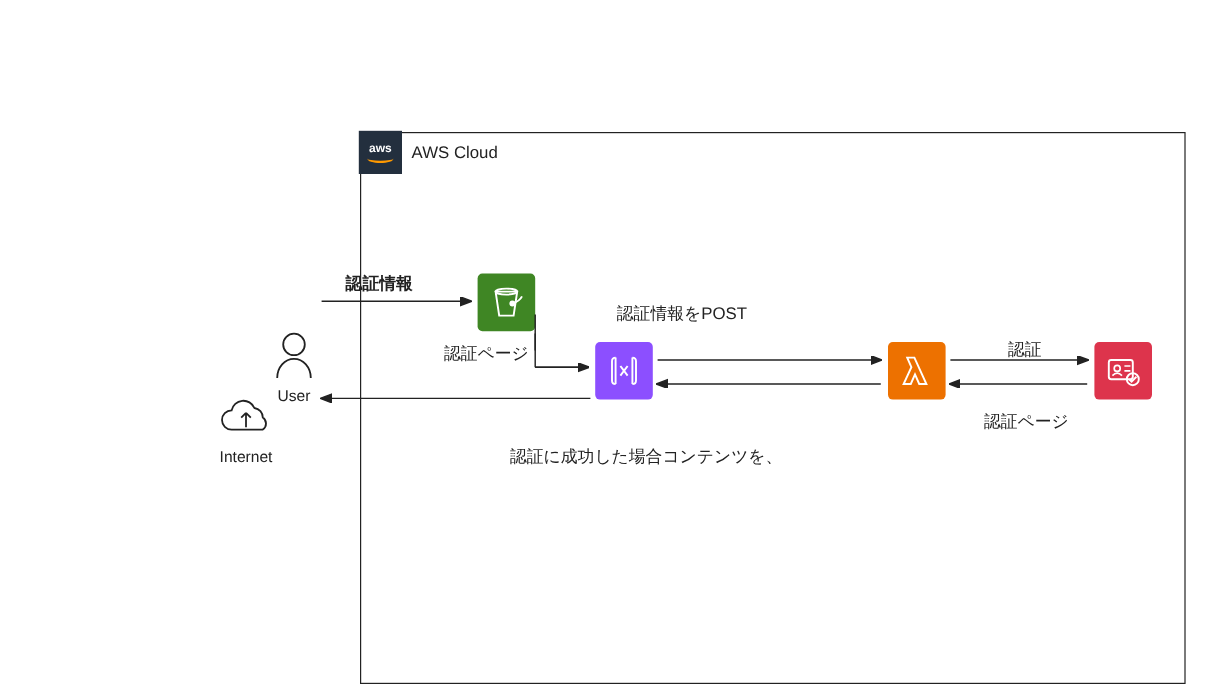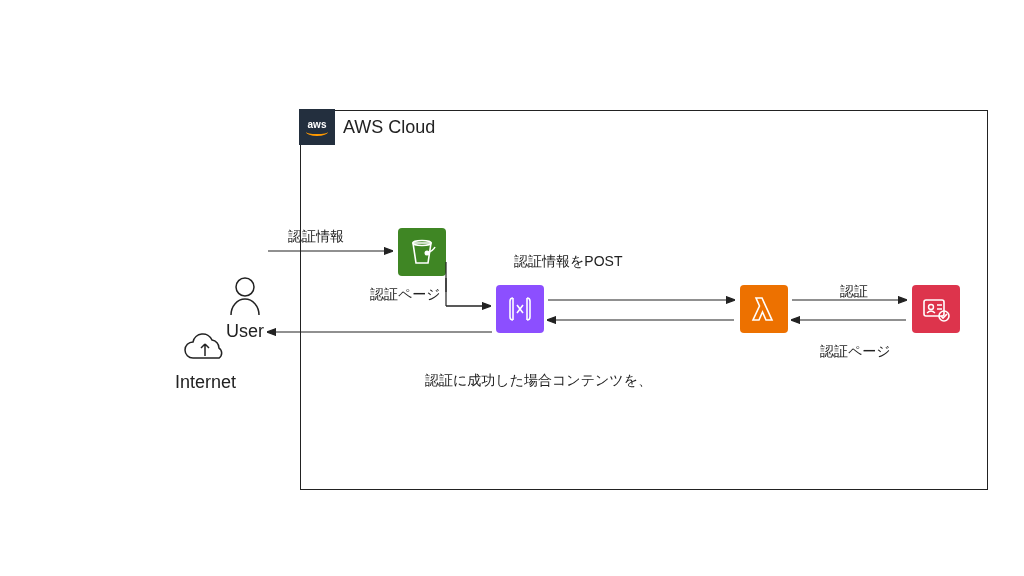--- a/index.html
+++ b/index.html
@@ -1,53 +1,53 @@
 <!DOCTYPE html>
 <html><head>
 <meta charset="utf-8">
 <style>
   * { box-sizing: border-box; margin: 0; padding: 0; }
   body { width: 1024px; height: 576px; background: #fff; font-family: Arial, "Hiragino Sans", "Meiryo", sans-serif; position: relative; color: #222; }
   .node { position: absolute; text-align: center; }
   .icon { width: 48px; height: 48px; display: flex; align-items: center; justify-content: center; border-radius: 4px; }
   .icon svg { display: block; }
-  .lbl { font-size: 18px; margin-top: 6px; color: #222; white-space: nowrap; }
+  .lbl { font-size: 13px; margin-top: 6px; color: #222; white-space: nowrap; }
 
   
   .internet { left: 175px; top: 330px; width: 60px; }
   .internet .cloud { width: 48px; height: 32px; }
 
   
   .user { left: 220px; top: 275px; width: 50px; }
   .user .lbl { margin-top: 2px; }
 
   
-  .aws-box { position: absolute; left: 300px; top: 110px; width: 688px; height: 380px; border: 1px solid #222; }
+  .aws-box { position: absolute; left: 300px; top: 110px; width: 688px; height: 460px; border: 1px solid #222; }
   .aws-hdr { position: absolute; left: -2px; top: -2px; display: flex; align-items: center; }
   .aws-logo { width: 36px; height: 36px; background: #232f3e; color: #fff; display: flex; flex-direction: column; align-items: center; justify-content: center; font-size: 10px; font-weight: bold; }
   .aws-logo .smile { width: 22px; height: 8px; border-bottom: 2px solid #ff9900; border-radius: 0 0 50% 50%; margin-top: -2px; }
-  .aws-title { font-size: 18px; margin-left: 8px; color: #222; }
+  .aws-title { font-size: 14px; margin-left: 8px; color: #222; }
 
   
   .s3 { position: absolute; left: 398px; top: 228px; }
   .s3 .icon { background: #3f8624; }
   .s3-lbl { position: absolute; left: 370px; top: 286px; font-size: 14px; text-align: right; }
 
   .cf { position: absolute; left: 496px; top: 285px; }
   .cf .icon { background: #8c4fff; }
 
   .lambda { position: absolute; left: 740px; top: 285px; }
   .lambda .icon { background: #ed7100; }
 
   .iam { position: absolute; left: 912px; top: 285px; }
   .iam .icon { background: #dd344c; }
 
   
   .txt { position: absolute; font-size: 14px; color: #222; }
-  .txt-cred { left: 288px; top: 228px; }
+  .txt-cred { left: 288px; top: 228px; font-weight: bold; }
   .txt-post { left: 470px; top: 253px; padding-left: 44px; }
   .txt-auth { left: 840px; top: 283px; }
   .txt-result { left: 820px; top: 343px; }
   .txt-return { left: 425px; top: 370px; line-height: 1.5; }
 
   
   .arrow { position: absolute; stroke: #222; fill: #222; }
 </style>
 </head>
 <body>

